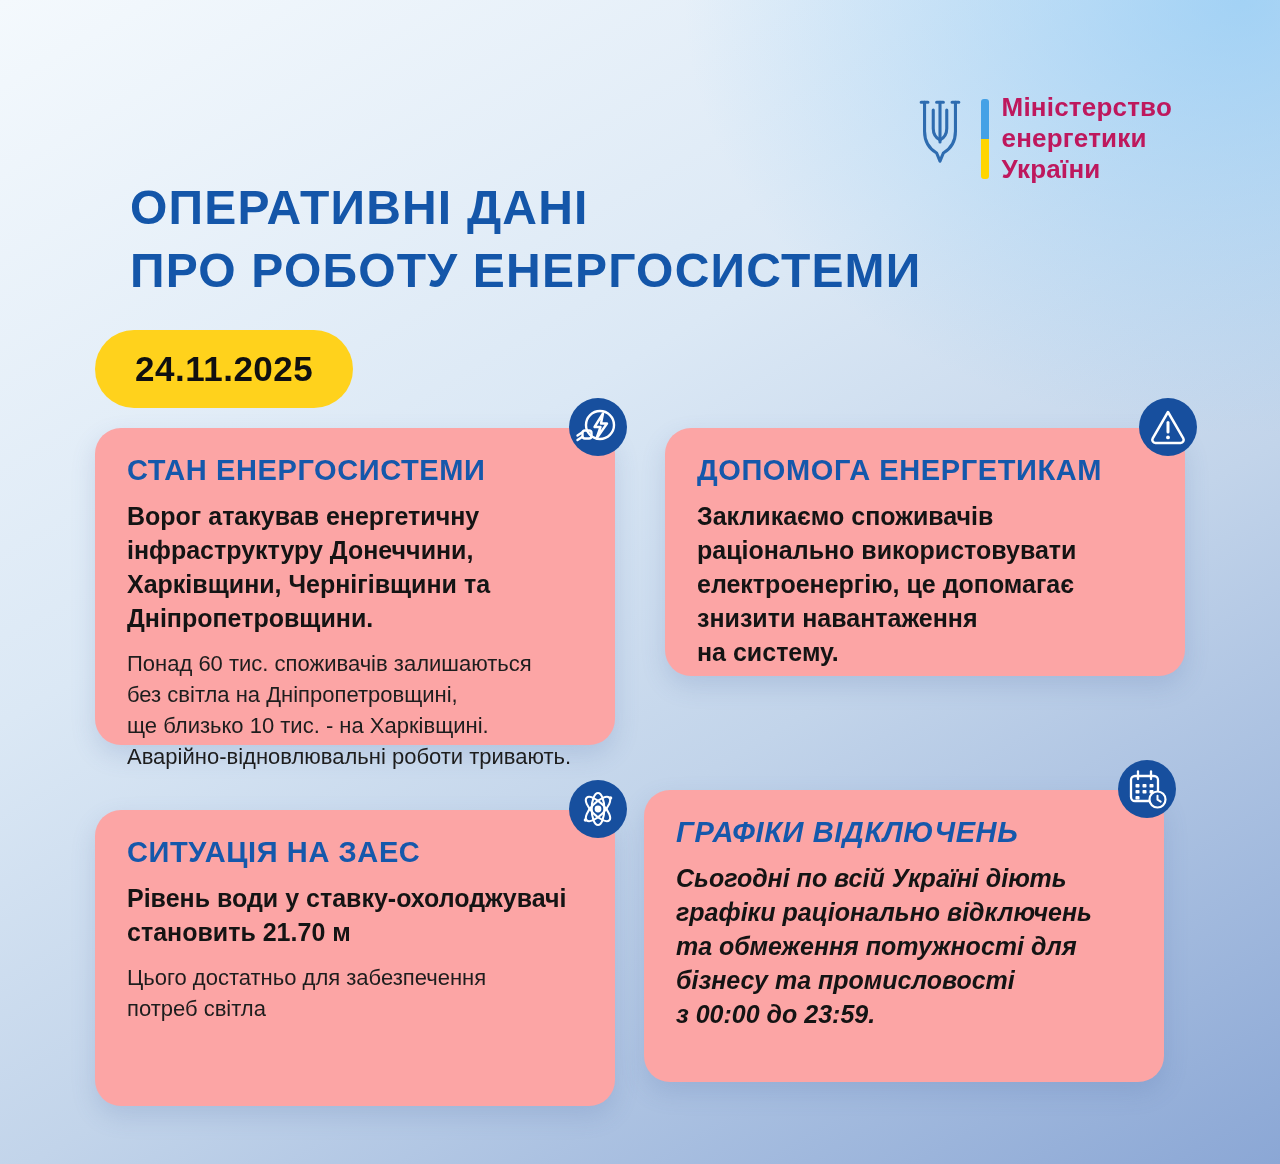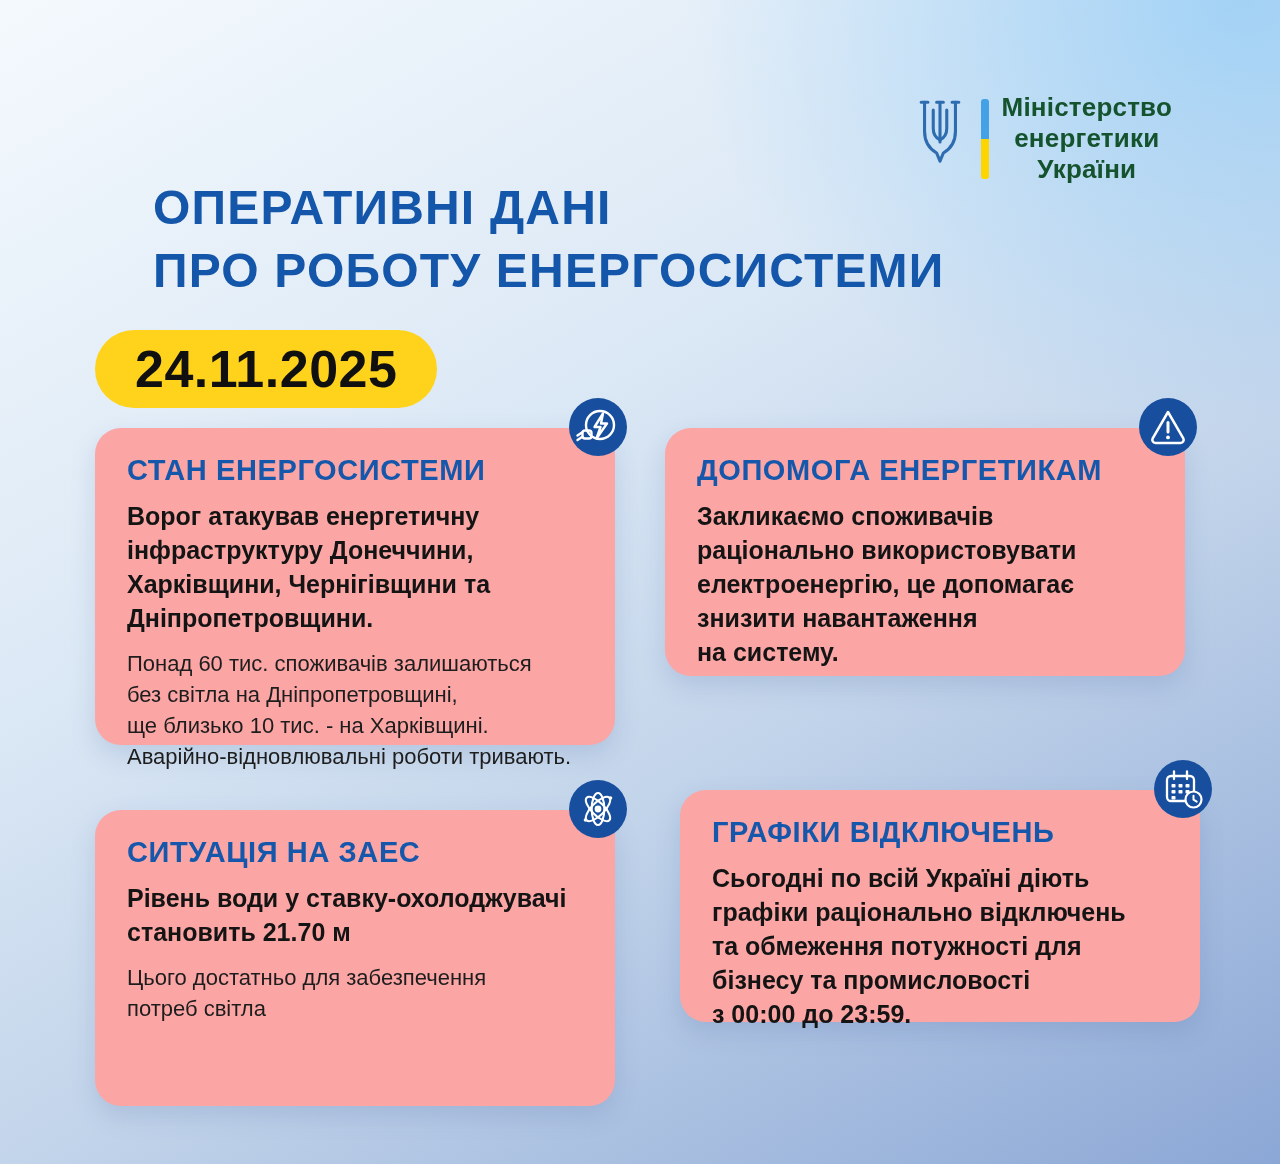--- a/index.html
+++ b/index.html
@@ -10,38 +10,38 @@
     overflow:hidden;
     background:
       radial-gradient(900px 700px at 97% 0%, rgba(125,195,245,0.60), rgba(125,195,245,0) 62%),
       linear-gradient(150deg, #f4f9fd 0%, #dbe8f5 38%, #c2d4ea 62%, #8ba7d5 100%);
   }
   .logo { position:absolute; top:92px; right:108px; display:flex; align-items:center; gap:13px; }
   .trident svg { display:block; }
   .flag-bar { width:8px; height:80px; border-radius:3px; overflow:hidden; display:flex; flex-direction:column; }
   .fb-blue { flex:1; background:#44a1e6; }
   .fb-yellow { flex:1; background:#ffd500; }
-  .logo-text { font-size:26px; font-weight:700; color:#14532d; line-height:31px; letter-spacing:0.2px;text-align:center; }
-  h1.page-title { position:absolute; left:130px; top:176px; color:#1456a9; font-size:48px; font-weight:700; letter-spacing:1.2px; line-height:63px;margin-left:23px; }
+  .logo-text { font-size:26px; font-weight:700; color:#be185d; line-height:31px; letter-spacing:0.2px; }
+  h1.page-title { position:absolute; left:130px; top:176px; color:#1456a9; font-size:48px; font-weight:700; letter-spacing:1.2px; line-height:63px; }
   h1.page-title .line { display:block; white-space:nowrap; }
   .date-pill {
     position:absolute; left:95px; top:330px; height:78px; padding:16px 40px;
     background:#ffd21c; border-radius:44px;
     display:inline-flex; align-items:center;
-    font-size:52px; font-weight:700; color:#101010; letter-spacing:0.5px;
+    font-size:35px; font-weight:700; color:#101010; letter-spacing:0.5px;
   }
   .card {
     position:absolute; background:#fca5a5; border-radius:26px;
     box-shadow:0 10px 24px rgba(70,100,160,0.18);
     padding:26px 28px 24px 32px;
   }
   .card1 { left:95px;  top:428px; width:520px; height:317px; }
   .card2 { left:665px; top:428px; width:520px; height:248px; }
   .card3 { left:95px;  top:810px; width:520px; height:296px; }
-  .card4 { left:680px; top:790px; width:520px; height:232px; }
+  .card4 { left:644px; top:790px; width:520px; height:292px;font-style:italic; }
   .card-icon {
     position:absolute; top:-30px; right:-12px; width:58px; height:58px;
     border-radius:50%; background:#174f9e;
     display:flex; align-items:center; justify-content:center;
   }
   .card-heading { color:#1558ab; font-size:29px; font-weight:700; letter-spacing:0.6px; margin-bottom:12px; white-space:nowrap; }
   .lead { font-size:25px; font-weight:700; color:#141414; line-height:34px; margin-bottom:13px; }
   .detail { font-size:22px; font-weight:400; color:#1d1d1d; line-height:31px; }
   .line { display:block; white-space:nowrap; }
 </style>

